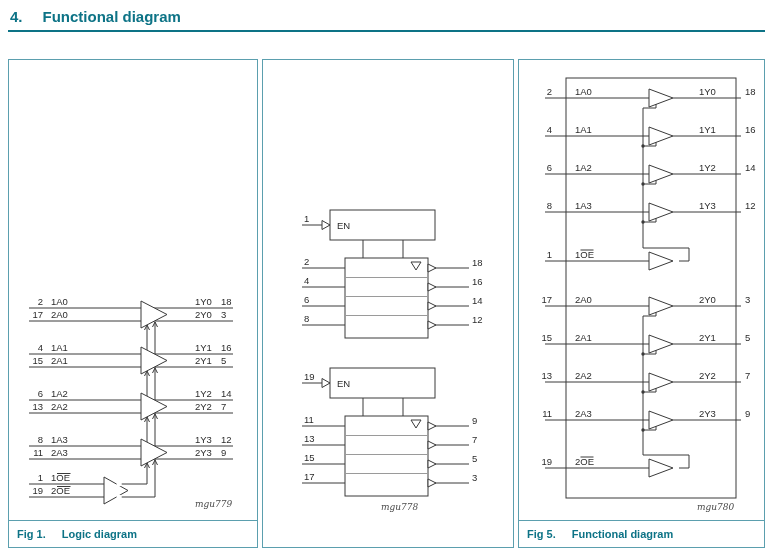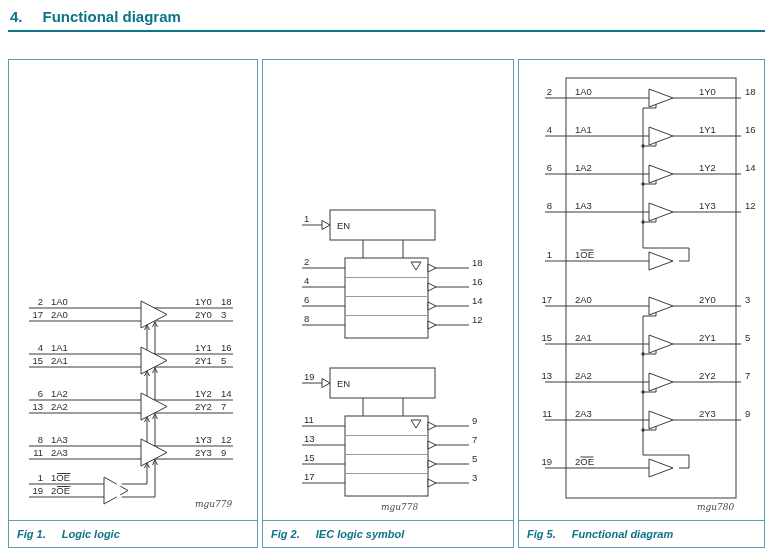--- a/index.html
+++ b/index.html
@@ -2,21 +2,21 @@
 <html><head>
 <meta charset="utf-8">
 <style>
   html,body{margin:0;padding:0;background:#fff;}
   .page{width:773px;height:557px;background:#fff;font-family:"Liberation Sans",sans-serif;overflow:hidden;box-sizing:border-box;}
   .hdr{display:flex;gap:20px;align-items:baseline;padding:8px 10px 0 10px;color:#0d7386;font-weight:bold;font-size:15px;}
   .rule{height:2px;background:#0d7386;margin:5px 8px 0 8px;}
   .figs{display:flex;gap:4px;padding:27px 8px 0 8px;}
   .figbox{border:1px solid #5b9fae;background:#fff;margin:0;padding:0;}
   .figbox svg{display:block;}
-  .figcap{border-top:1px solid #5b9fae;height:26px;display:flex;align-items:center;gap:16px;padding-left:8px;color:#0d7386;font-weight:bold;font-size:11px;font-style:italic;}
+  .figcap{border-top:1px solid #5b9fae;height:26px;display:flex;align-items:center;gap:16px;padding-left:8px;color:#0d7386;font-weight:bold;font-size:11px;}
   svg text{font-family:"Liberation Sans",sans-serif;font-size:9.5px;fill:#2b2b2b;}
   svg .wm{font-family:"DejaVu Serif",serif;font-style:italic;font-size:9px;fill:#4a4a4a;}
   svg line, svg path, svg rect{stroke:#3a3a3a;stroke-width:1;fill:none;}
   svg .gray{stroke:#9a9a9a;}
   svg .wfill{fill:#ffffff;}
   svg .dot{fill:#3a3a3a;stroke:none;}
 </style>
 </head>
 <body>
 
@@ -112,21 +112,21 @@
           <text x="42" y="421"><tspan>1</tspan><tspan>OE</tspan></text>
           <line x1="48" y1="413.5" x2="61.5" y2="413.5"></line>
           <text text-anchor="end" x="34" y="434">19</text>
           <text x="42" y="434"><tspan>2</tspan><tspan>OE</tspan></text>
           <line x1="48" y1="426.5" x2="61.5" y2="426.5"></line>
         </g>
         <text class="wm" x="186" y="447">mgu779</text>
       </svg>
       <figcaption class="figcap">
         <span>Fig 1.</span>
-        <span>Logic logic</span>
+        <span>Logic diagram</span>
       </figcaption>
     </figure>
 
     <figure class="figbox">
       <svg width="250" height="460" viewBox="0 0 250 460">
 
         <g>
           <line x1="39" y1="165" x2="67" y2="165"></line>
           <path class="wfill" d="M59 160.5 L67 165 L59 169.5 Z"></path>
           <rect x="67" y="150" width="105" height="30"></rect>
@@ -194,24 +194,20 @@
             <text x="209" y="383">7</text>
           <line x1="165" y1="404" x2="206" y2="404"></line>
             <path class="wfill" d="M165 400 L173 404 L165 408 Z"></path>
             <text x="209" y="402">5</text>
           <line x1="165" y1="423" x2="206" y2="423"></line>
             <path class="wfill" d="M165 419 L173 423 L165 427 Z"></path>
             <text x="209" y="421">3</text>
         </g>
         <text class="wm" x="118" y="450">mgu778</text>
       </svg>
-      <figcaption class="figcap">
-        <span>Fig 2.</span>
-        <span>IEC logic symbol</span>
-      </figcaption>
     </figure>
 
     <figure class="figbox">
       <svg width="245" height="460" viewBox="0 0 245 460">
         <g>
 
           <line x1="26" y1="38" x2="130" y2="38"></line>
             <line x1="154" y1="38" x2="222" y2="38"></line>
           <line x1="26" y1="76" x2="130" y2="76"></line>
             <line x1="154" y1="76" x2="222" y2="76"></line>

